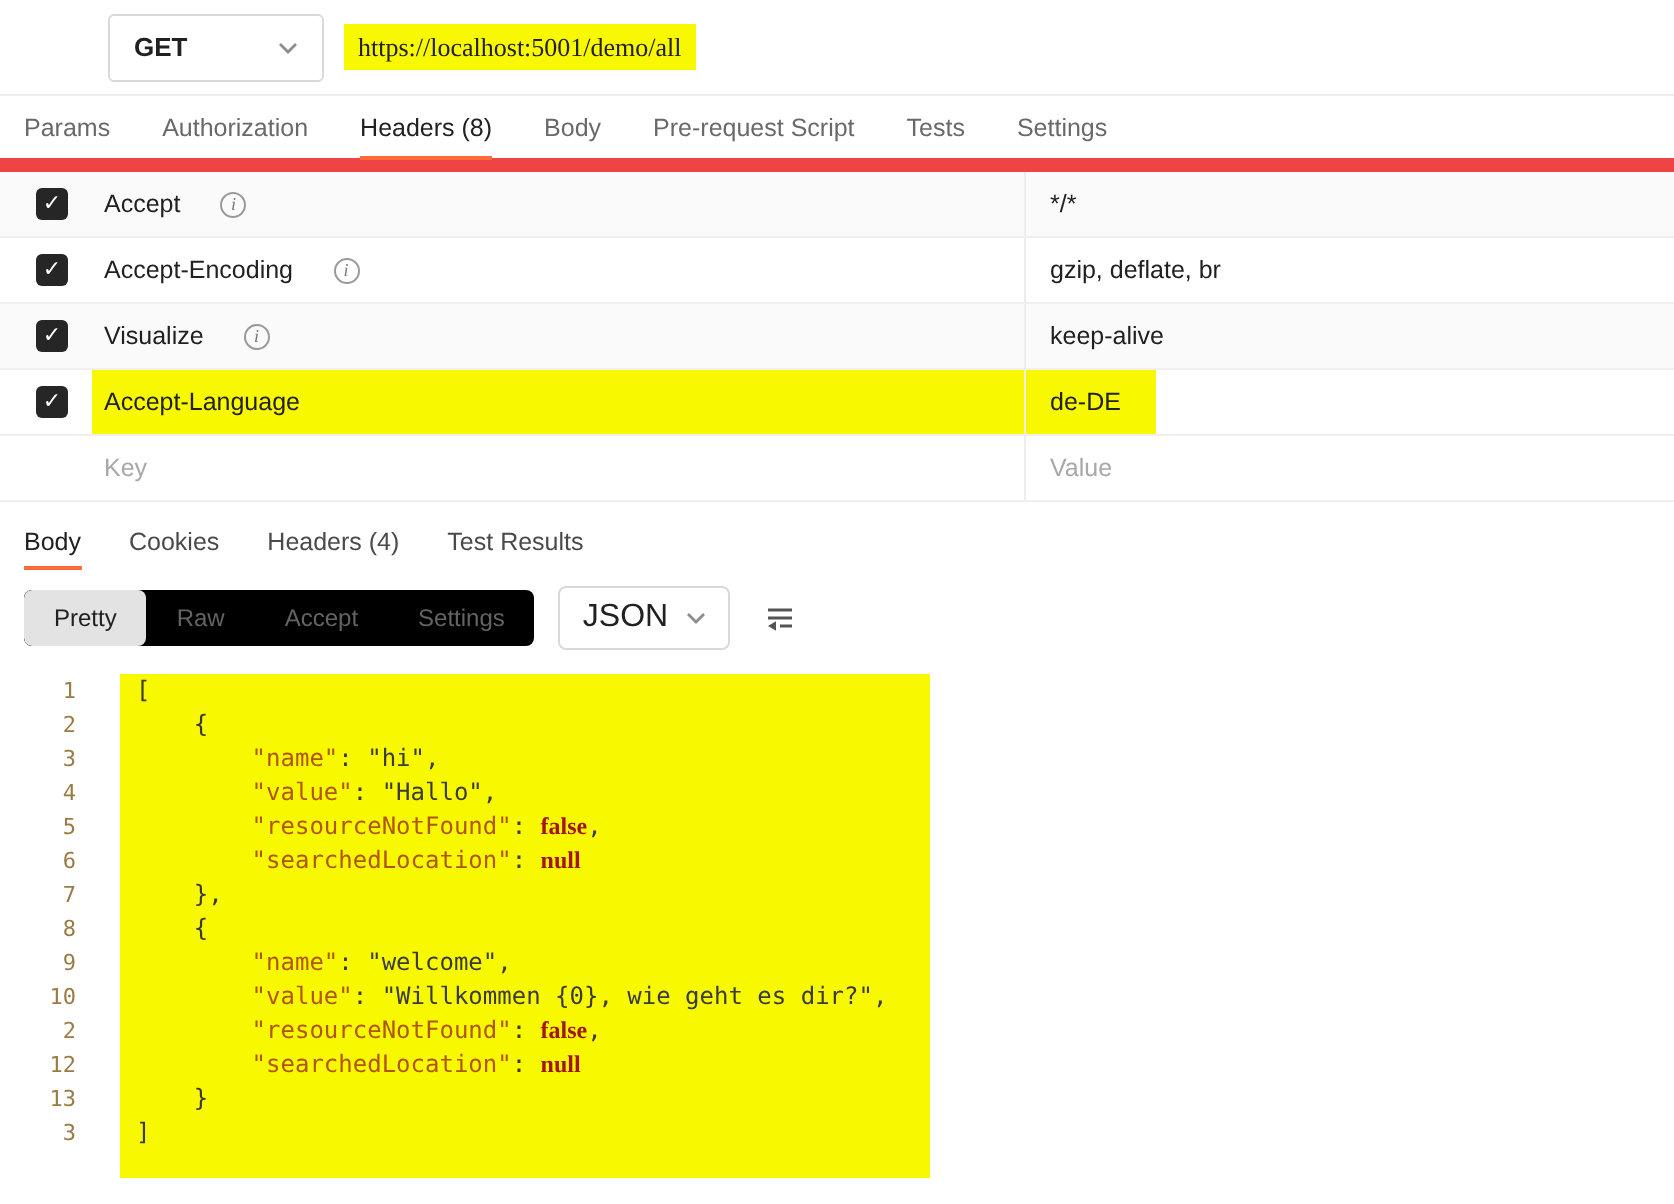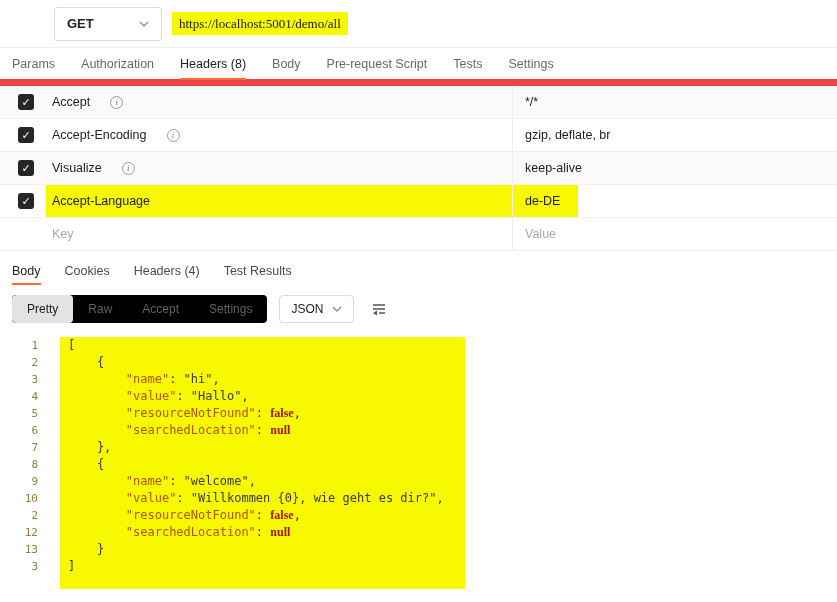--- a/index.html
+++ b/index.html
@@ -107,21 +107,21 @@
   .toolbar {
     height: 40px;
     display: flex; align-items: center;
     padding-left: 12px; gap: 12px;
   }
   .seg-group { display: flex; background: #000000; border-radius: 4px; overflow: hidden; }
   .seg { padding: 7px 15px; font-size: 12px; color: #636363; cursor: pointer; }
   .seg.active { background: #e3e3e3; color: #212121; border-radius: 4px; }
   .lang-select {
     border: 1px solid #d9d9d9; border-radius: 4px;
-    padding: 6px 11px; font-size: 12px;
+    padding: 6px 11px; font-size: 16px;
     display: flex; align-items: center; gap: 9px;
     cursor: pointer; background: #fff;
   }
   .beautify { cursor: pointer; display: flex; align-items: center; padding: 4px; }
 
   
   .code-area { display: flex; padding-top: 8px; }
   .gutter {
     width: 46px; text-align: right; padding-right: 8px;
     font-family: "DejaVu Sans Mono", monospace;

